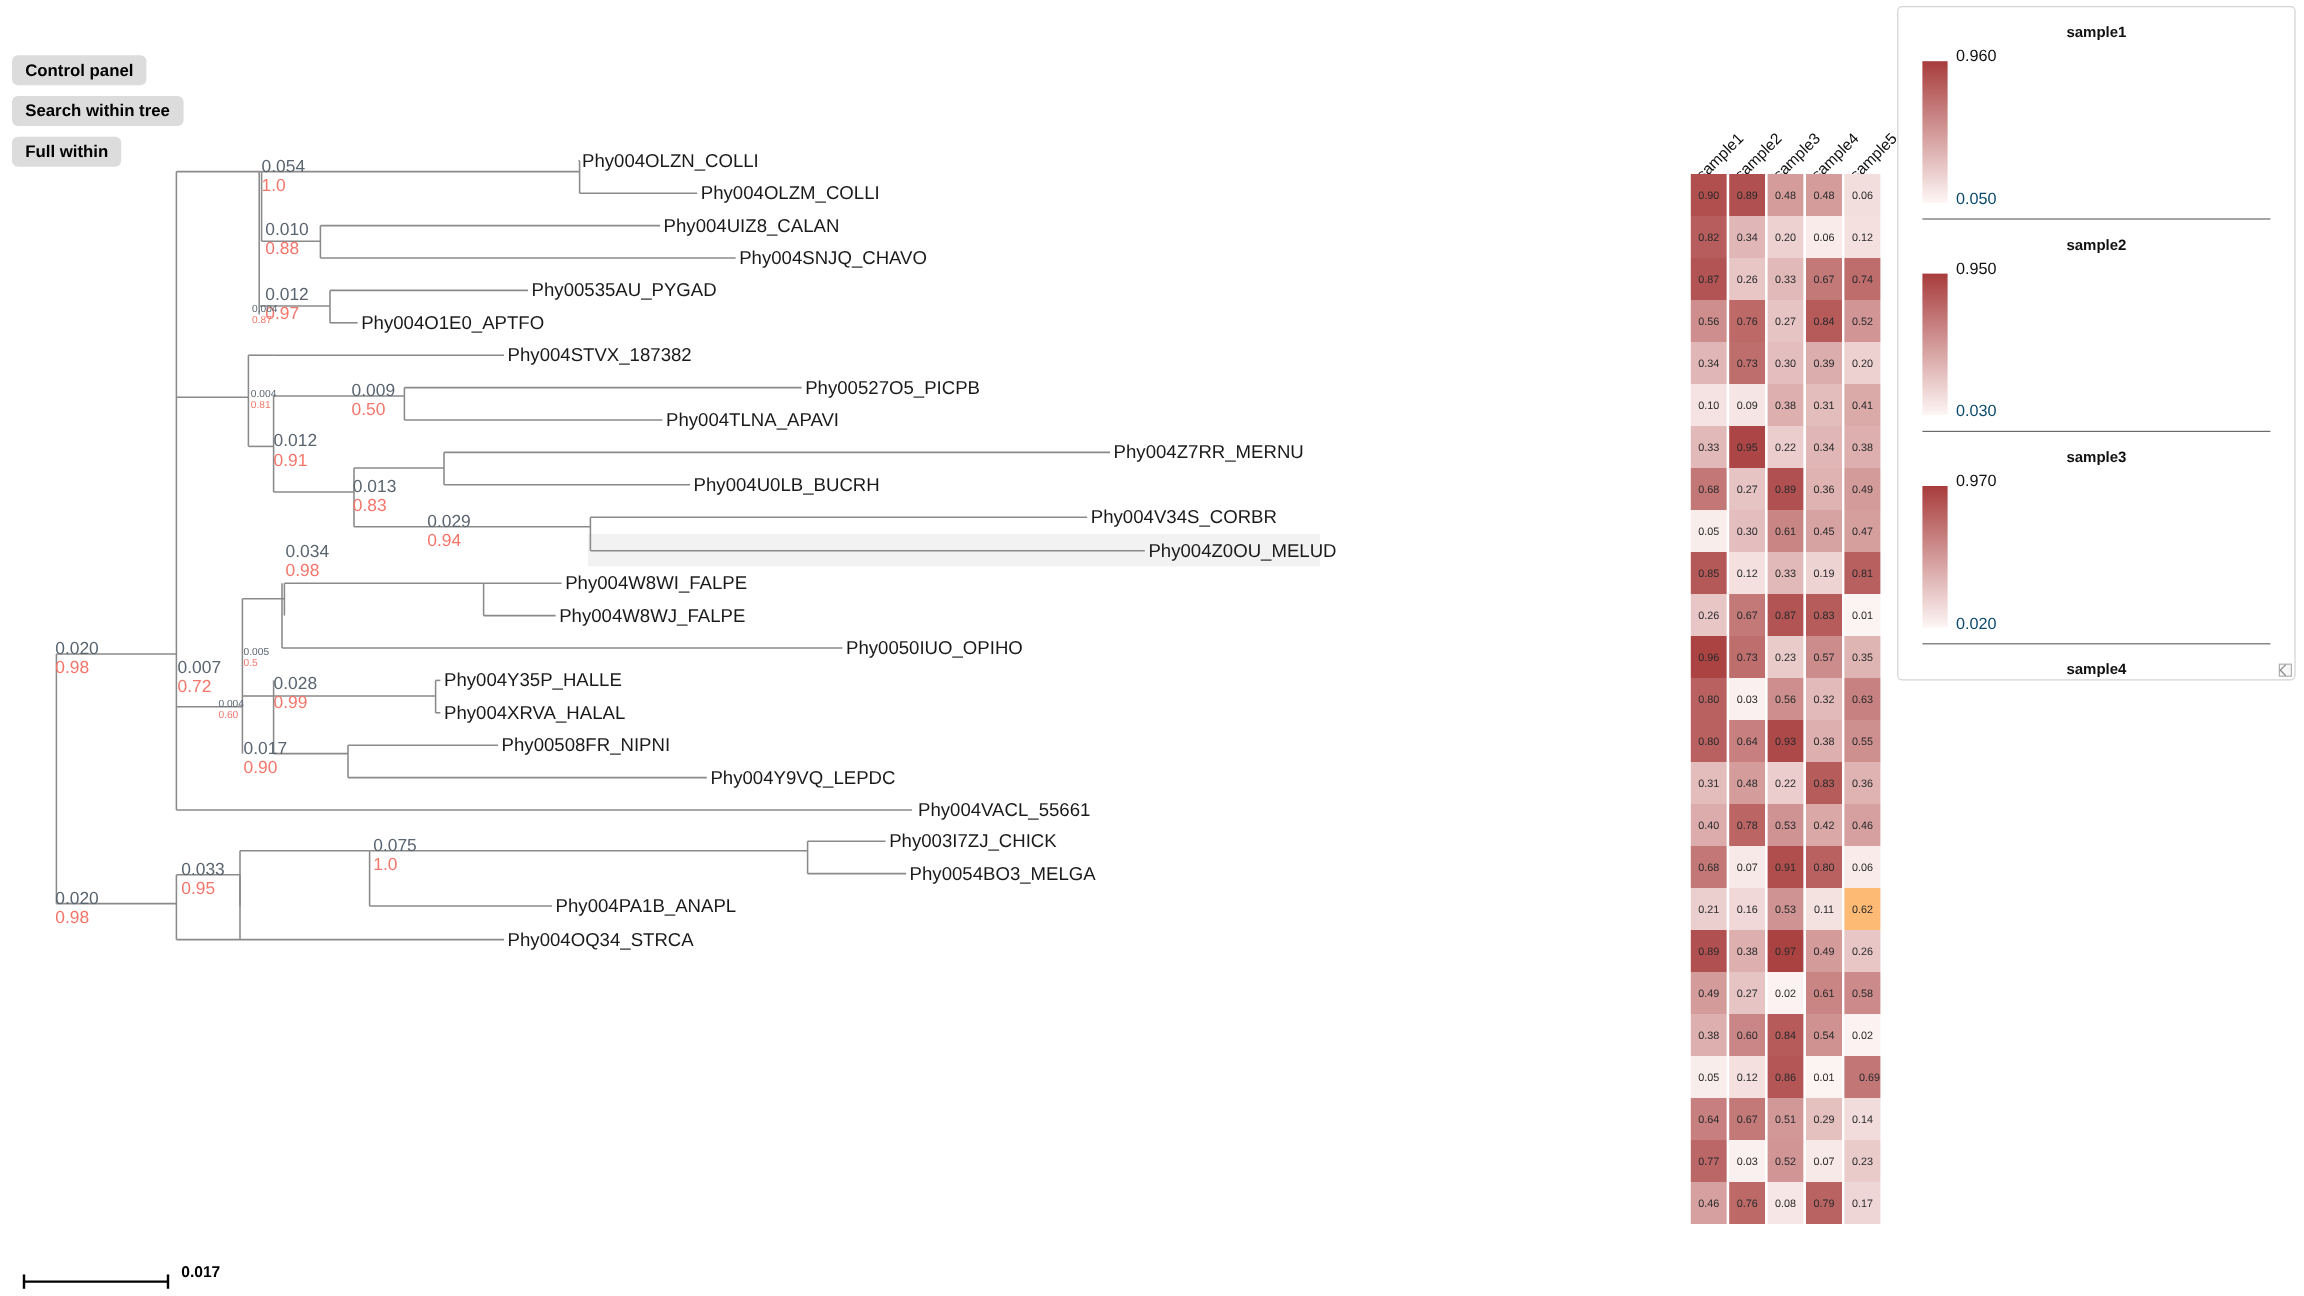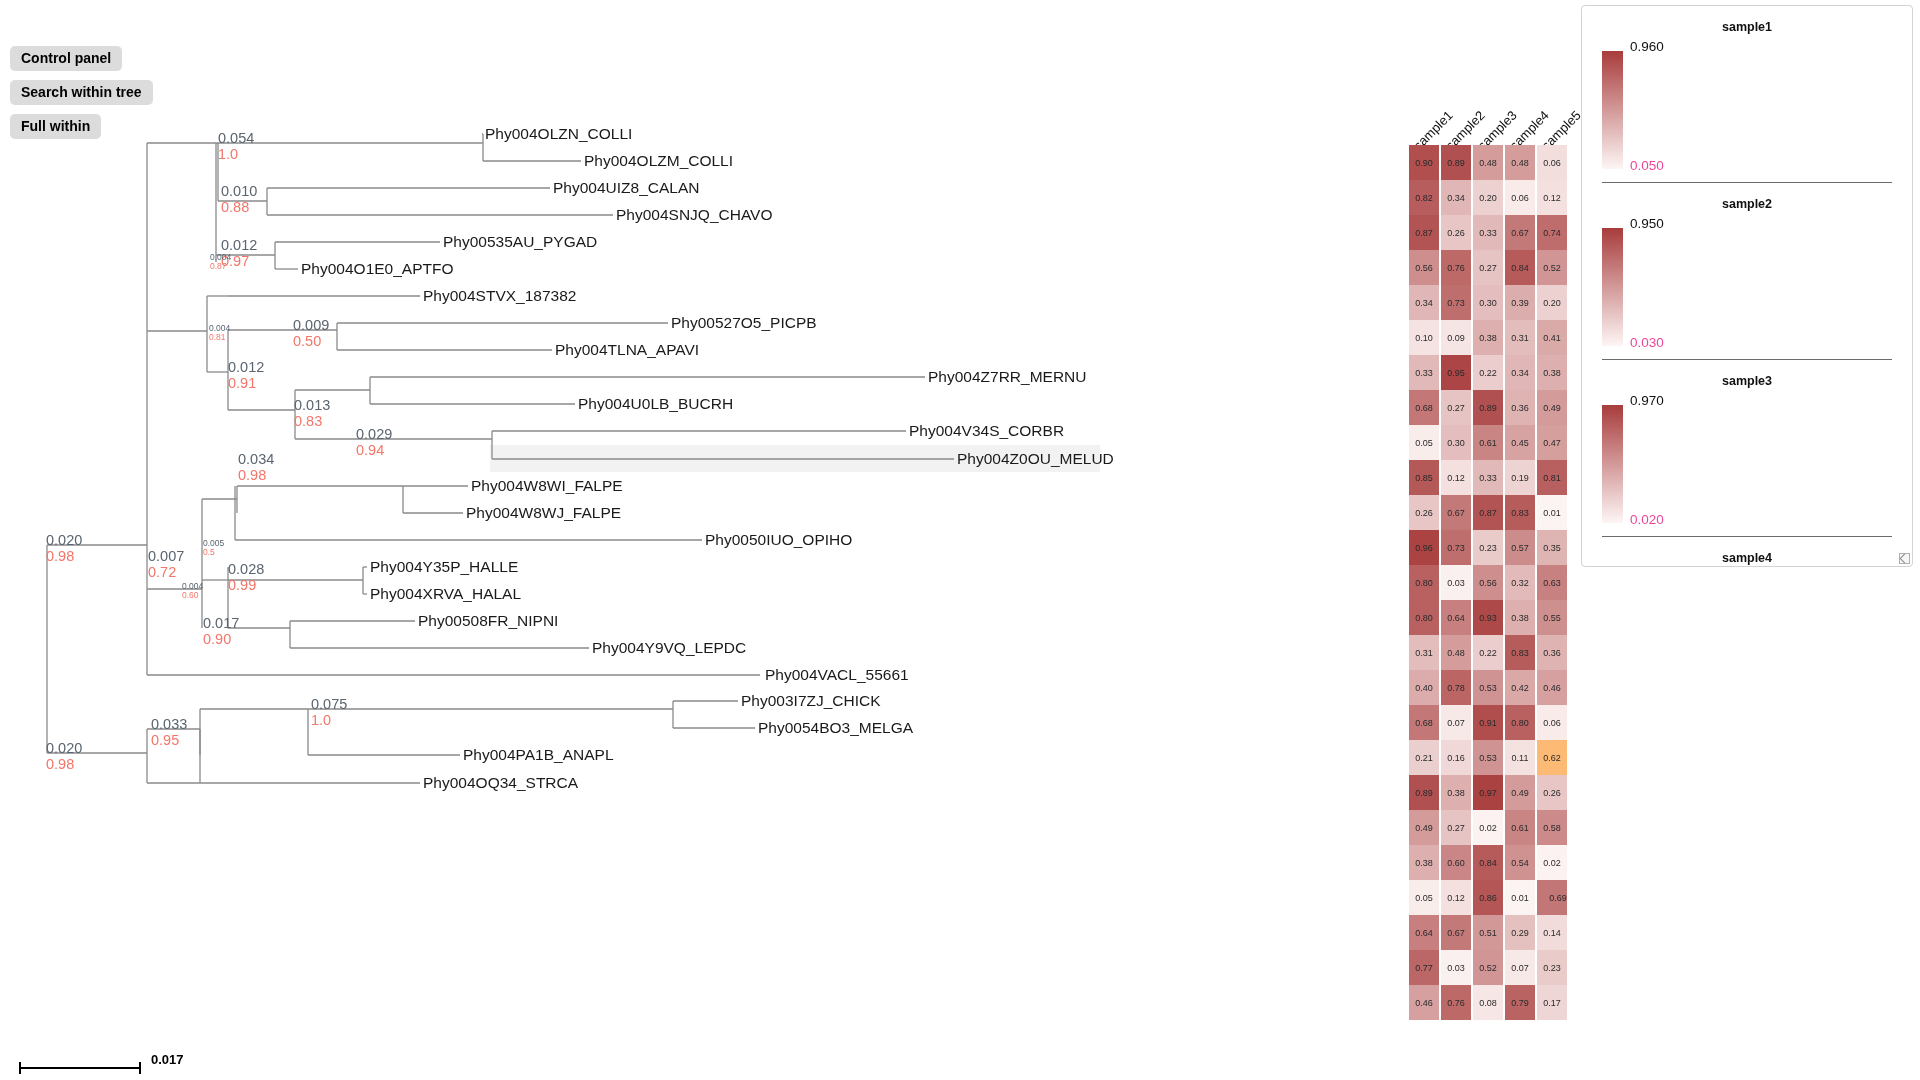--- a/index.html
+++ b/index.html
@@ -103,21 +103,21 @@
     width:21px;height:118px;
   }
   .lg-max{
     position:absolute;left:48px;top:33px;
     font-family:"Liberation Sans", sans-serif;
     font-size:13.5px;color:#111;
   }
   .lg-min{
     position:absolute;left:48px;top:152px;
     font-family:"Liberation Sans", sans-serif;
-    font-size:13.5px;color:#ec4899;
+    font-size:13.5px;color:#0c4a6e;
   }
   .lg-sep{height:1px;background:#6b6b6b;margin:0 20px;}
   #lg-resize{
     position:absolute;right:2px;bottom:2px;width:9px;height:9px;
     border:1px solid #b0b0b0;background:#f7f7f7;cursor:nwse-resize;
   }
   #lg-resize:after{
     content:"";position:absolute;left:1px;top:1px;
     width:6px;height:6px;
     border-left:1px solid #8a8a8a;border-bottom:1px solid #8a8a8a;

